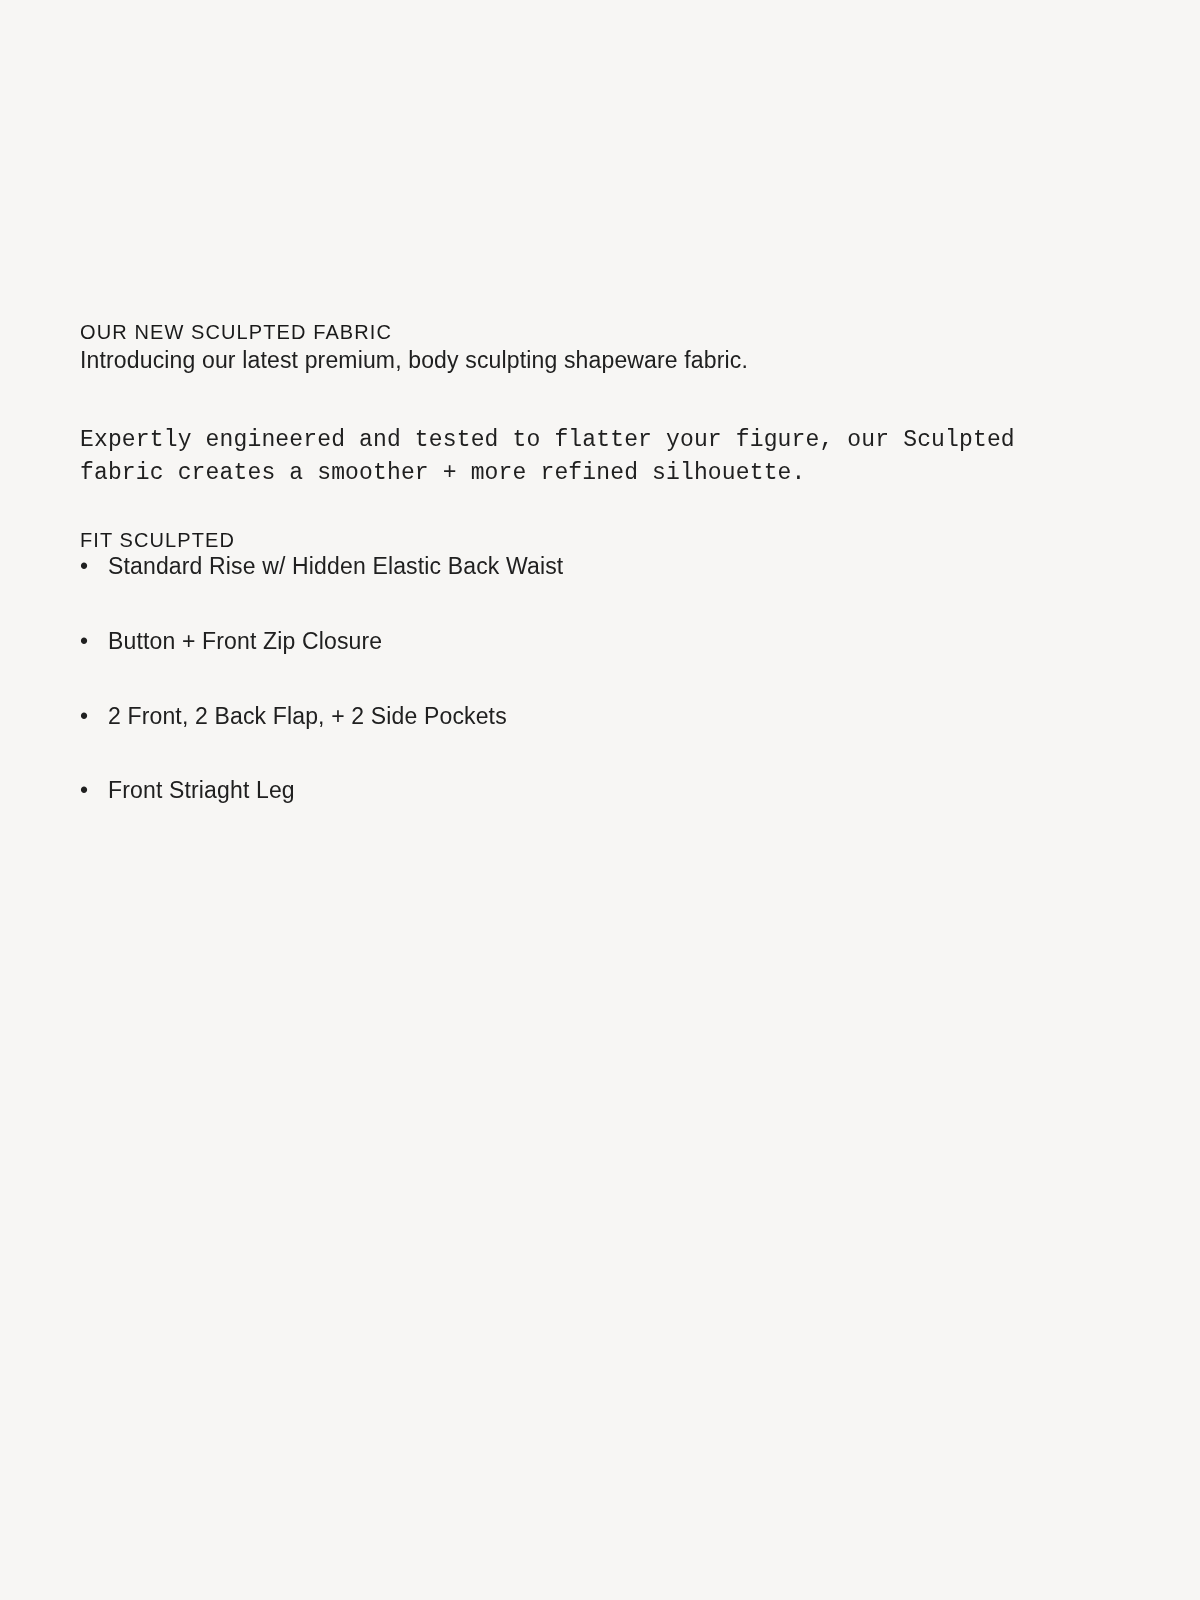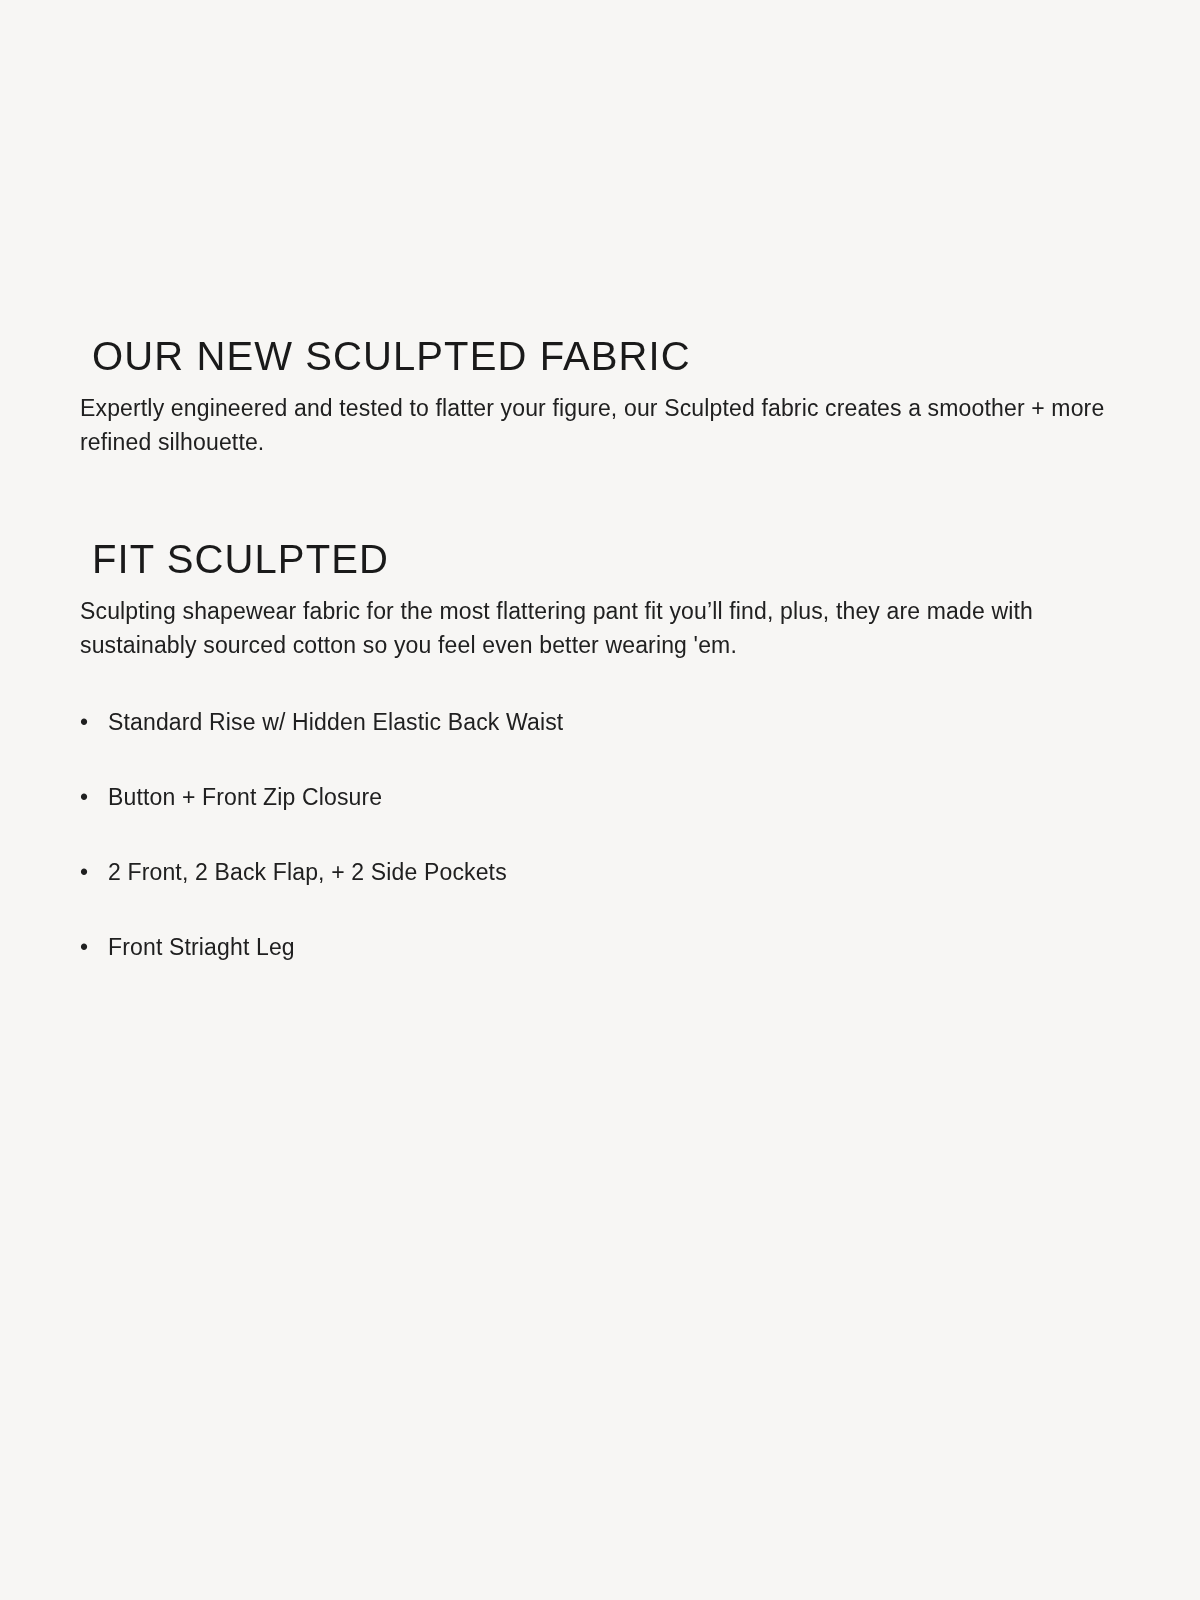--- a/index.html
+++ b/index.html
@@ -18,45 +18,46 @@
     width: 1200px;
     height: 1600px;
     box-sizing: border-box;
     padding: 0 80px;
     position: relative;
   }
   .content {
     padding-top: 320px;
   }
   h2.section-heading {
-    font-size: 40px;
+    font-size: 20px;
     font-weight: 400;
     letter-spacing: 1.1px;
     color: #1a1a1a;
-    margin: 12px;
+    margin: 0;
     line-height: 1.2;
   }
   .heading-fabric {
     margin-bottom: 42px;
   }
   .heading-fit {
     margin-top: 0;
     margin-bottom: 40px;
   }
   p.body-text {
     font-size: 23px;
     line-height: 1.46;
     font-weight: 400;
     color: #202020;
     margin: 0 0 46px 0;
     letter-spacing: 0.15px;
     max-width: 1025px;
   }
   p.body-text.tight {
-    margin-bottom: 76px;
+    margin-bottom: 37px;
+    font-family: Liberation Mono, monospace;
   }
   ul.feature-list {
     list-style: none;
     margin: 0;
     padding: 0;
   }
   ul.feature-list li {
     font-size: 23px;
     line-height: 1.3;
     color: #202020;
@@ -78,26 +79,26 @@
   }
 </style>
 </head>
 <body>
 
 <div class="page">
   <div class="content">
 
     <h2 class="section-heading heading-fabric">OUR NEW SCULPTED FABRIC</h2>
 
+    <p class="body-text">Introducing our latest premium, body sculpting shapeware fabric.</p>
 
     <p class="body-text tight">Expertly engineered and tested to flatter your figure, our Sculpted fabric creates a smoother + more refined silhouette.</p>
 
     <h2 class="section-heading heading-fit">FIT SCULPTED</h2>
 
-    <p class="body-text">Sculpting shapewear fabric for the most flattering pant fit you’ll find, plus, they are made with sustainably sourced cotton so you feel even better wearing 'em.</p>
 
     <ul class="feature-list">
       <li>
         <span class="bullet">•</span>
         <span>Standard Rise w/ Hidden Elastic Back Waist</span>
       </li>
       <li>
         <span class="bullet">•</span>
         <span>Button + Front Zip Closure</span>
       </li>

